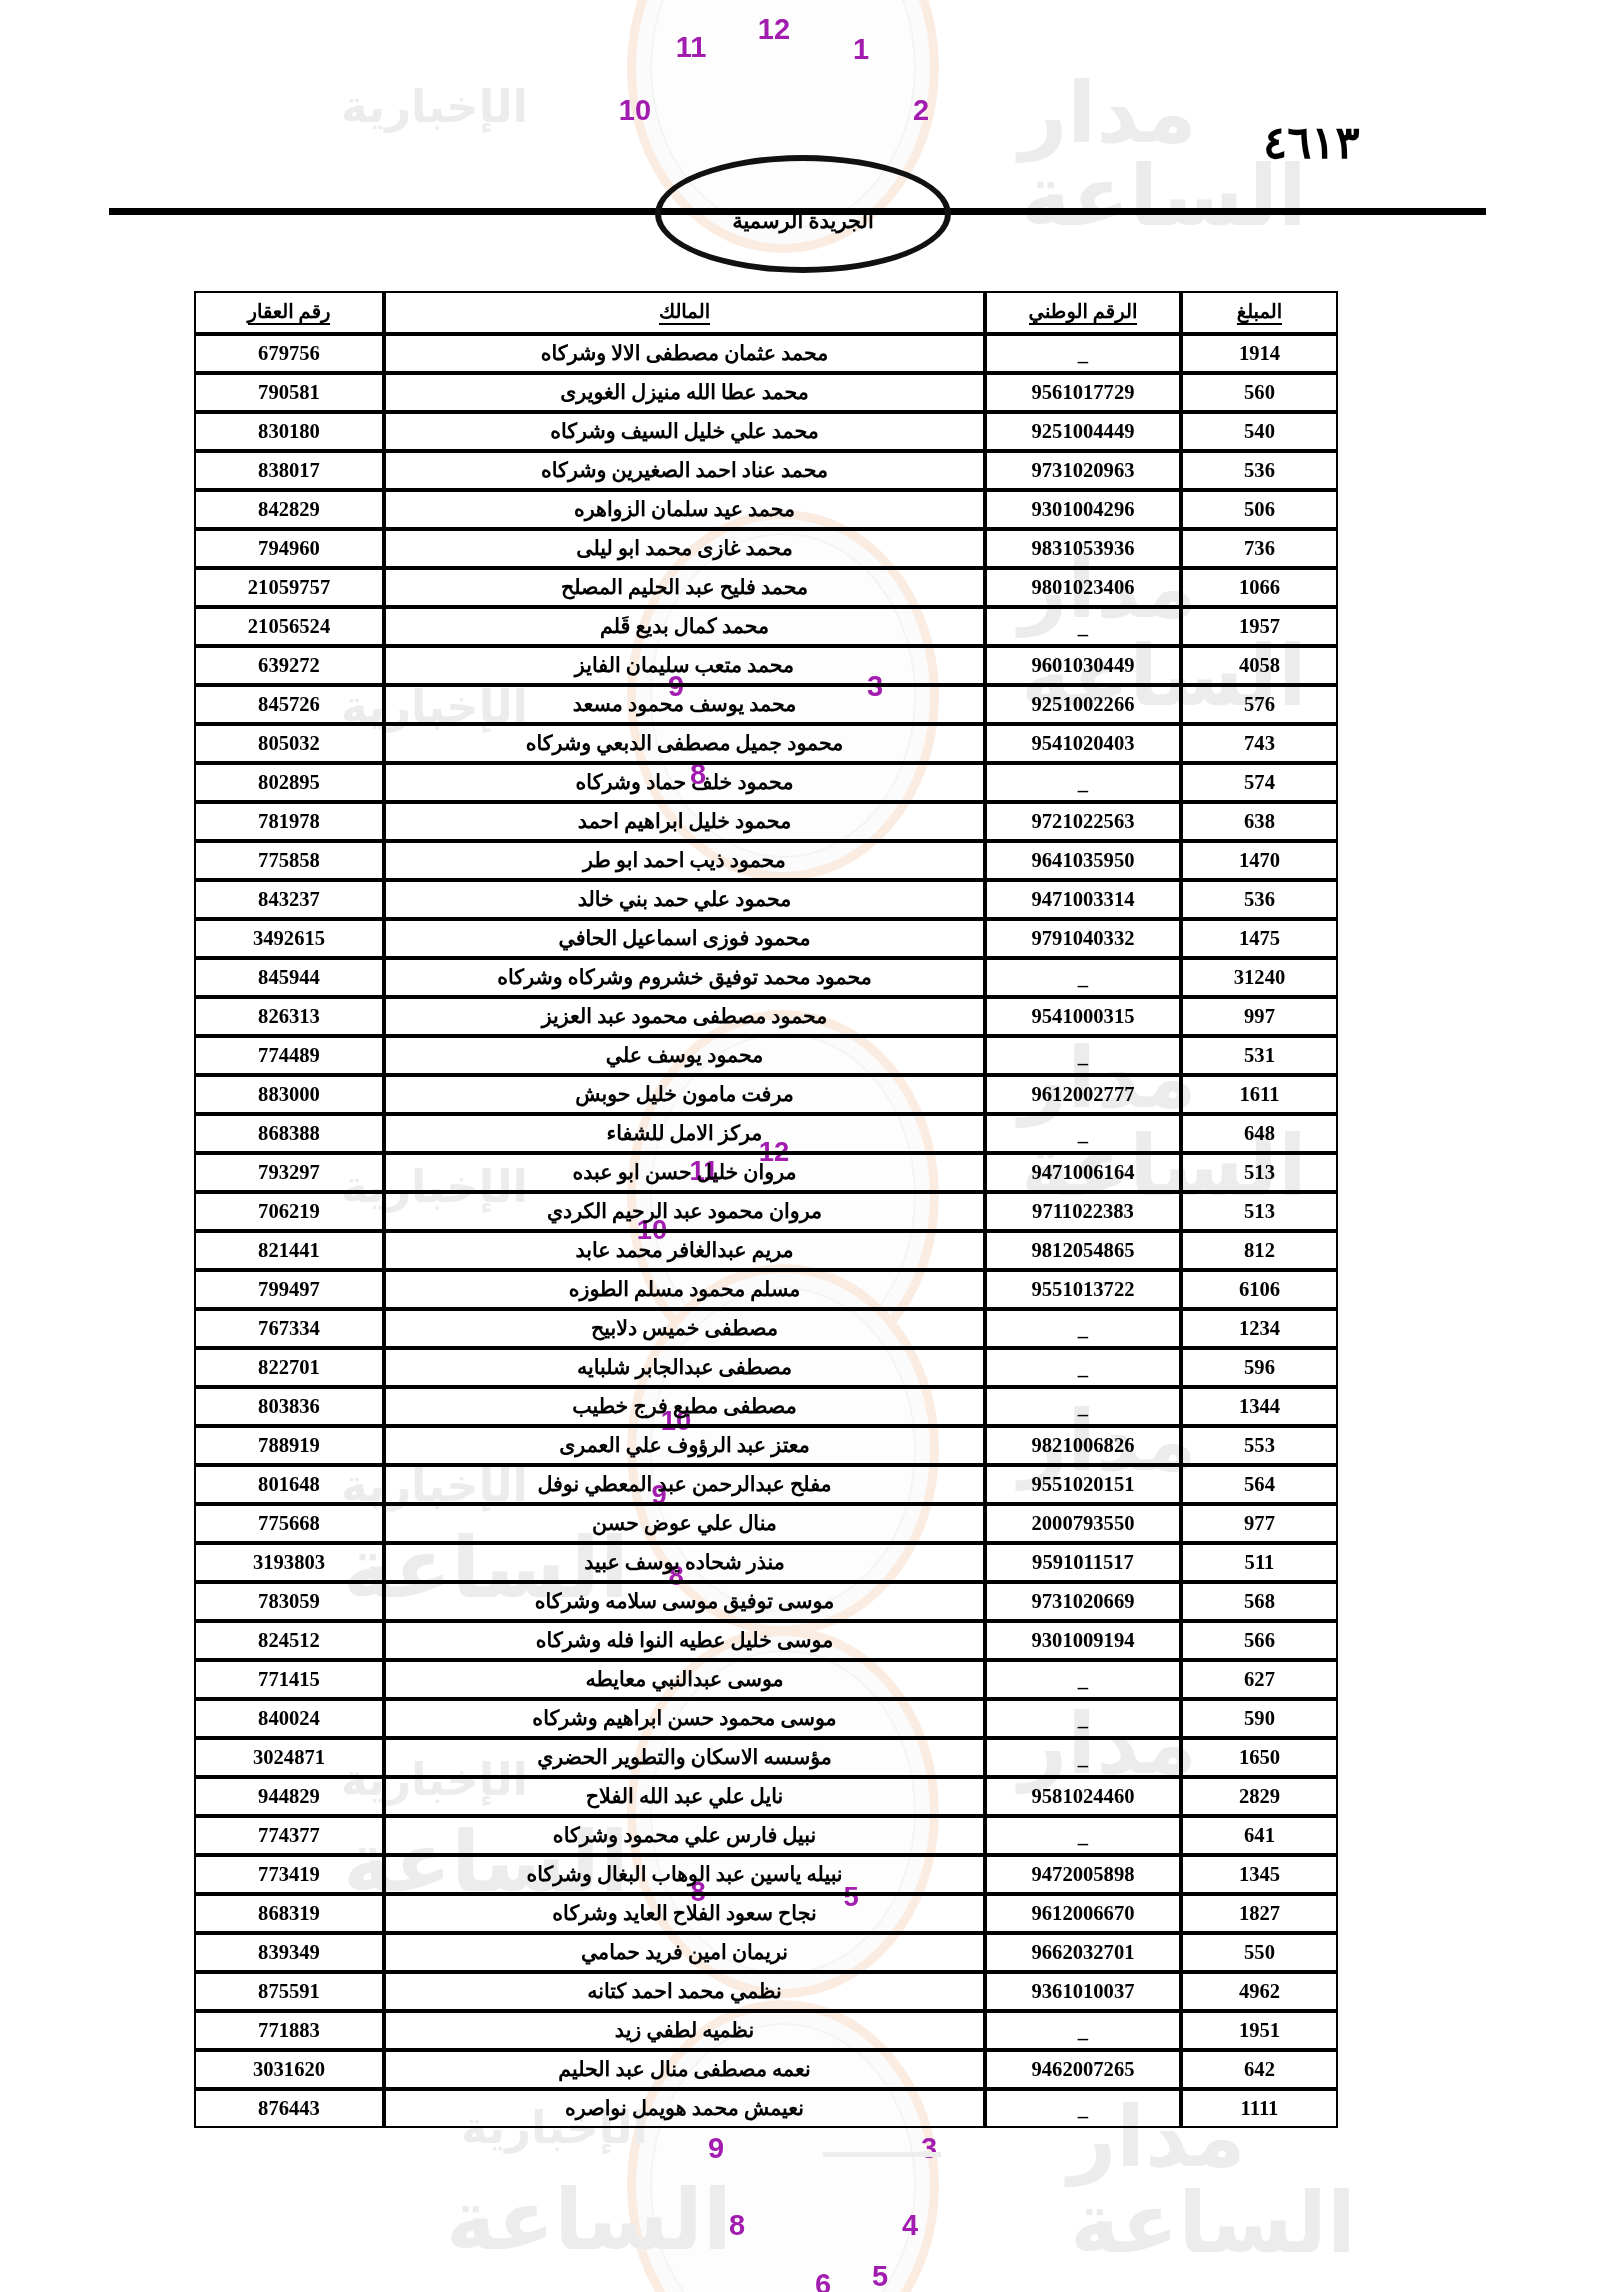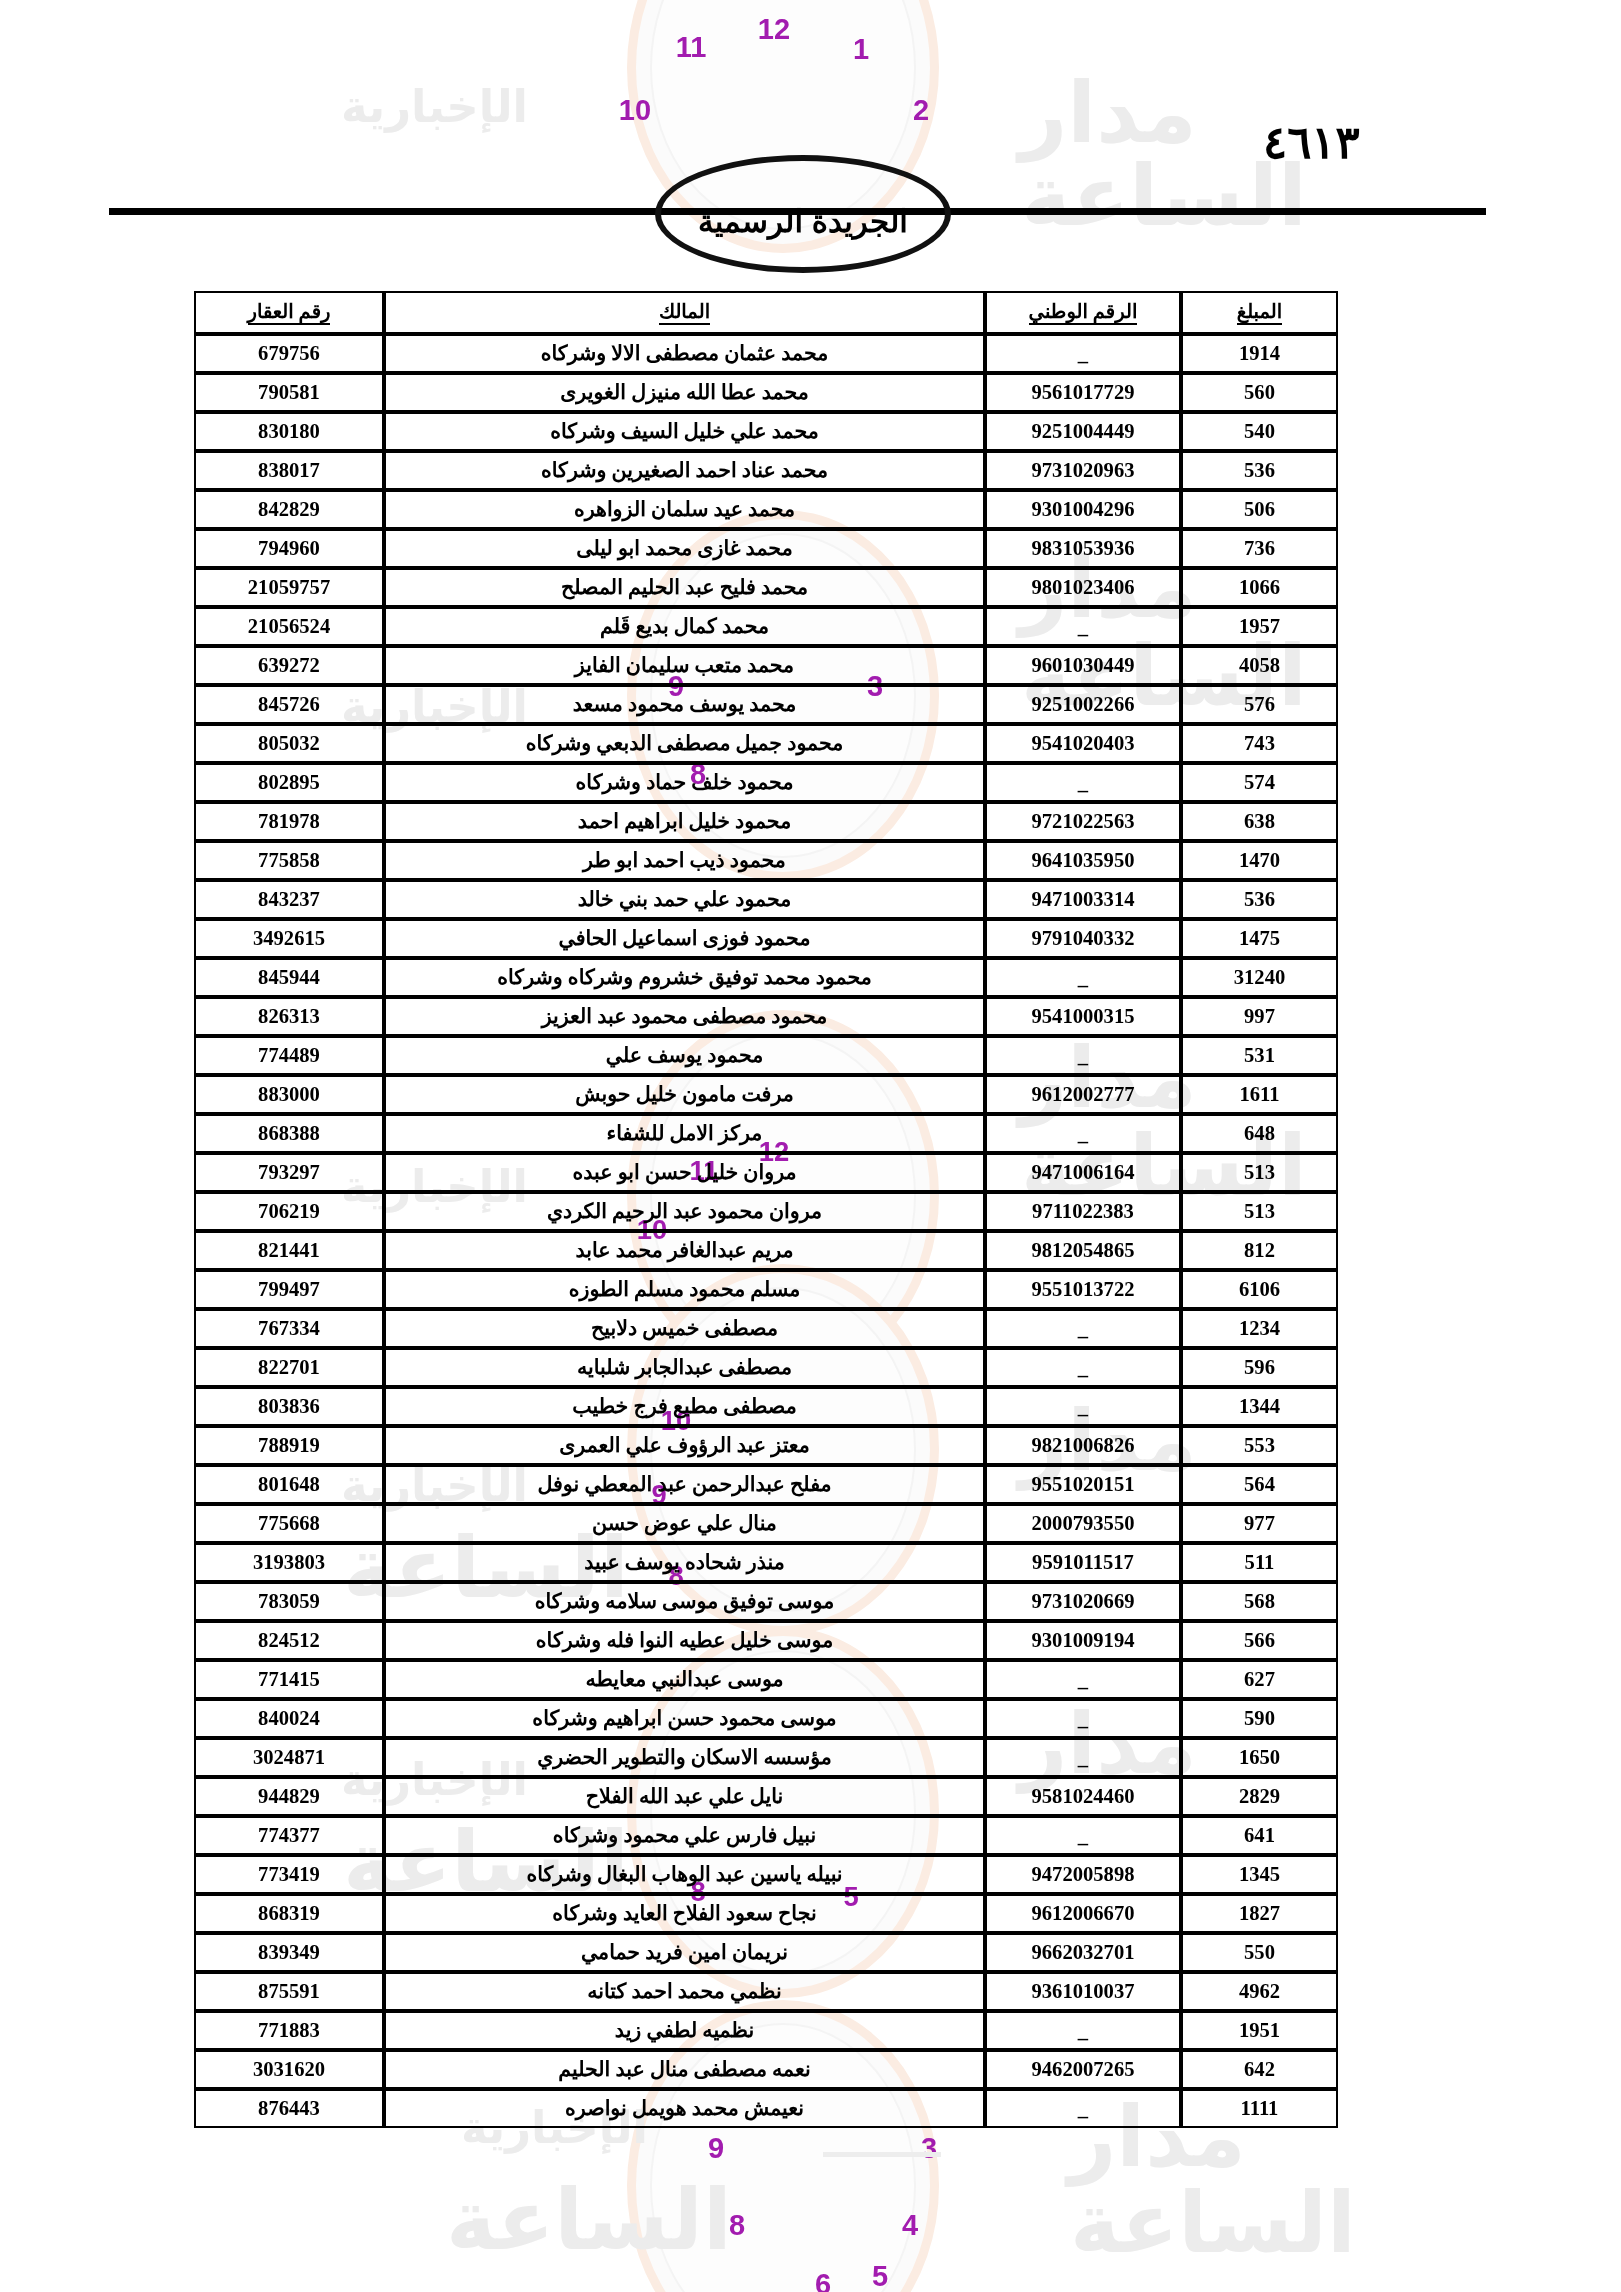--- a/index.html
+++ b/index.html
@@ -92,22 +92,22 @@
     width: 284px;
     height: 106px;
     border: 6.9px solid #111;
     border-radius: 50%;
     background: transparent;
     display: flex;
     align-items: center;
     justify-content: center;
   }
   .header-badge-label {
-    font-family: Liberation Sans, sans-serif;
-    font-size: 31px;
+    font-family: Liberation Serif, serif;
+    font-size: 21px;
     font-weight: 700;
     background: transparent;
     padding-top: 15.7px;
     white-space: nowrap;
   }
   .badge-mask {
     position: absolute;
     top: 59px;
     left: 663px;
     width: 253px;

